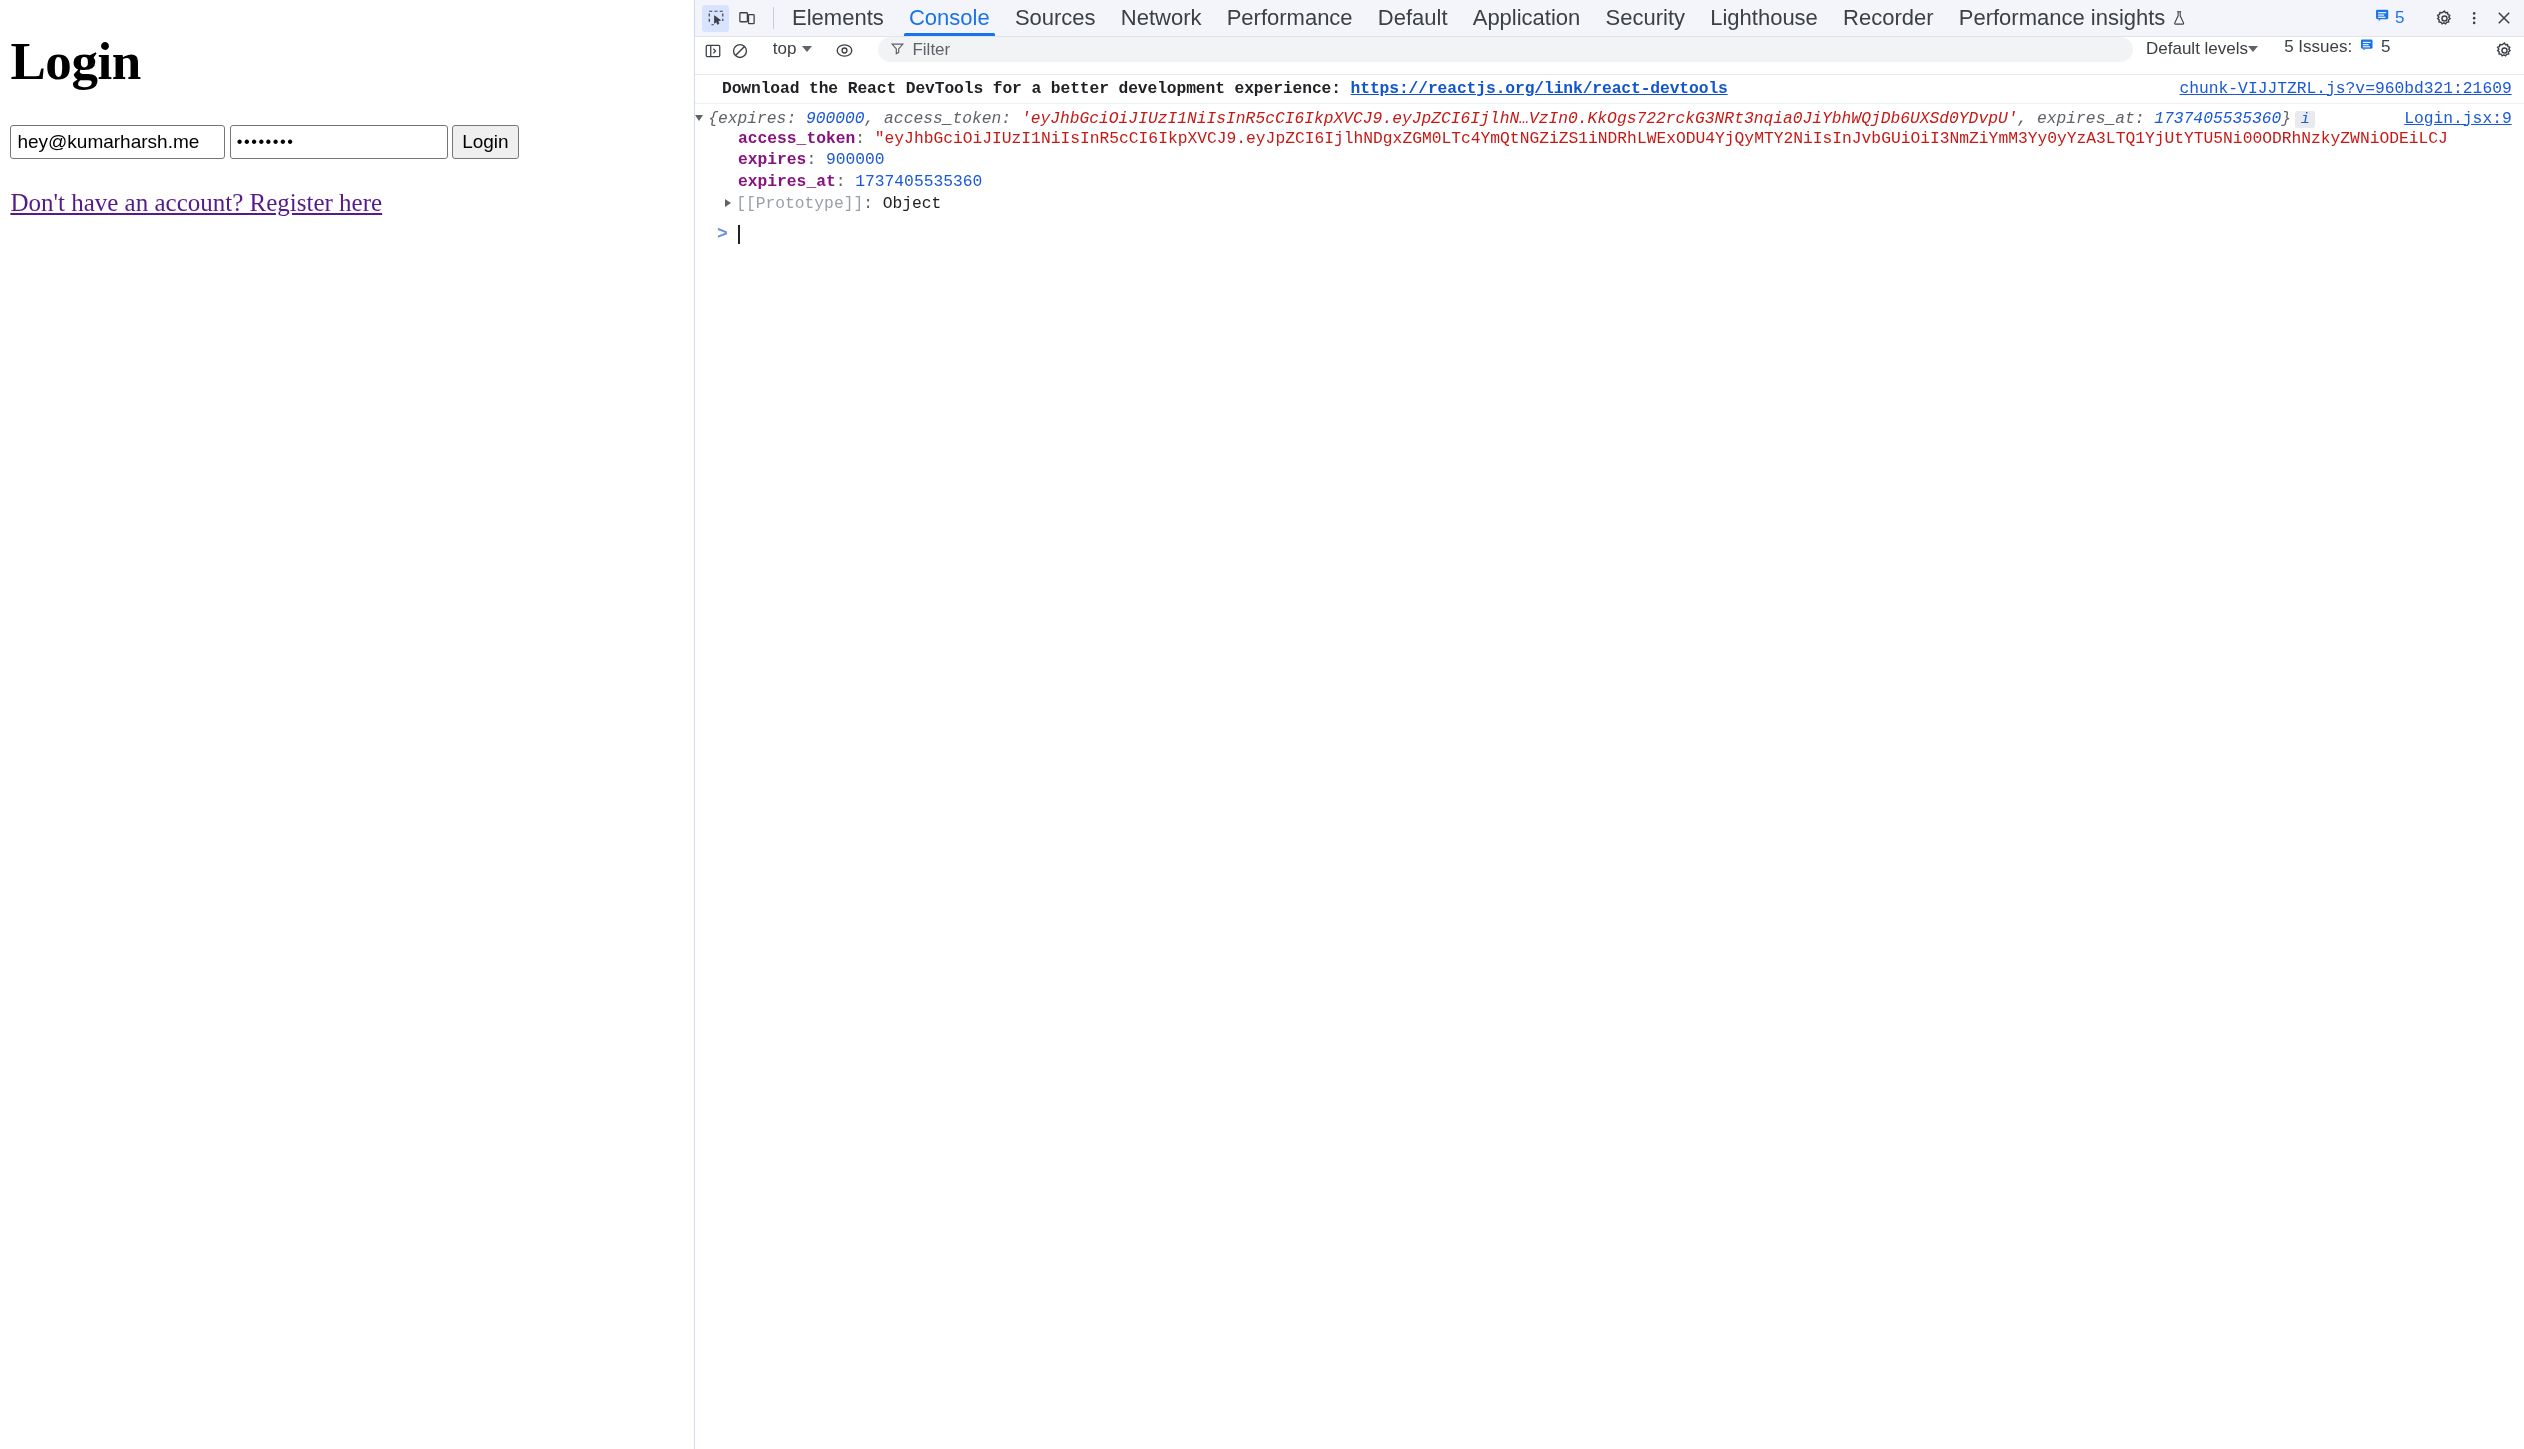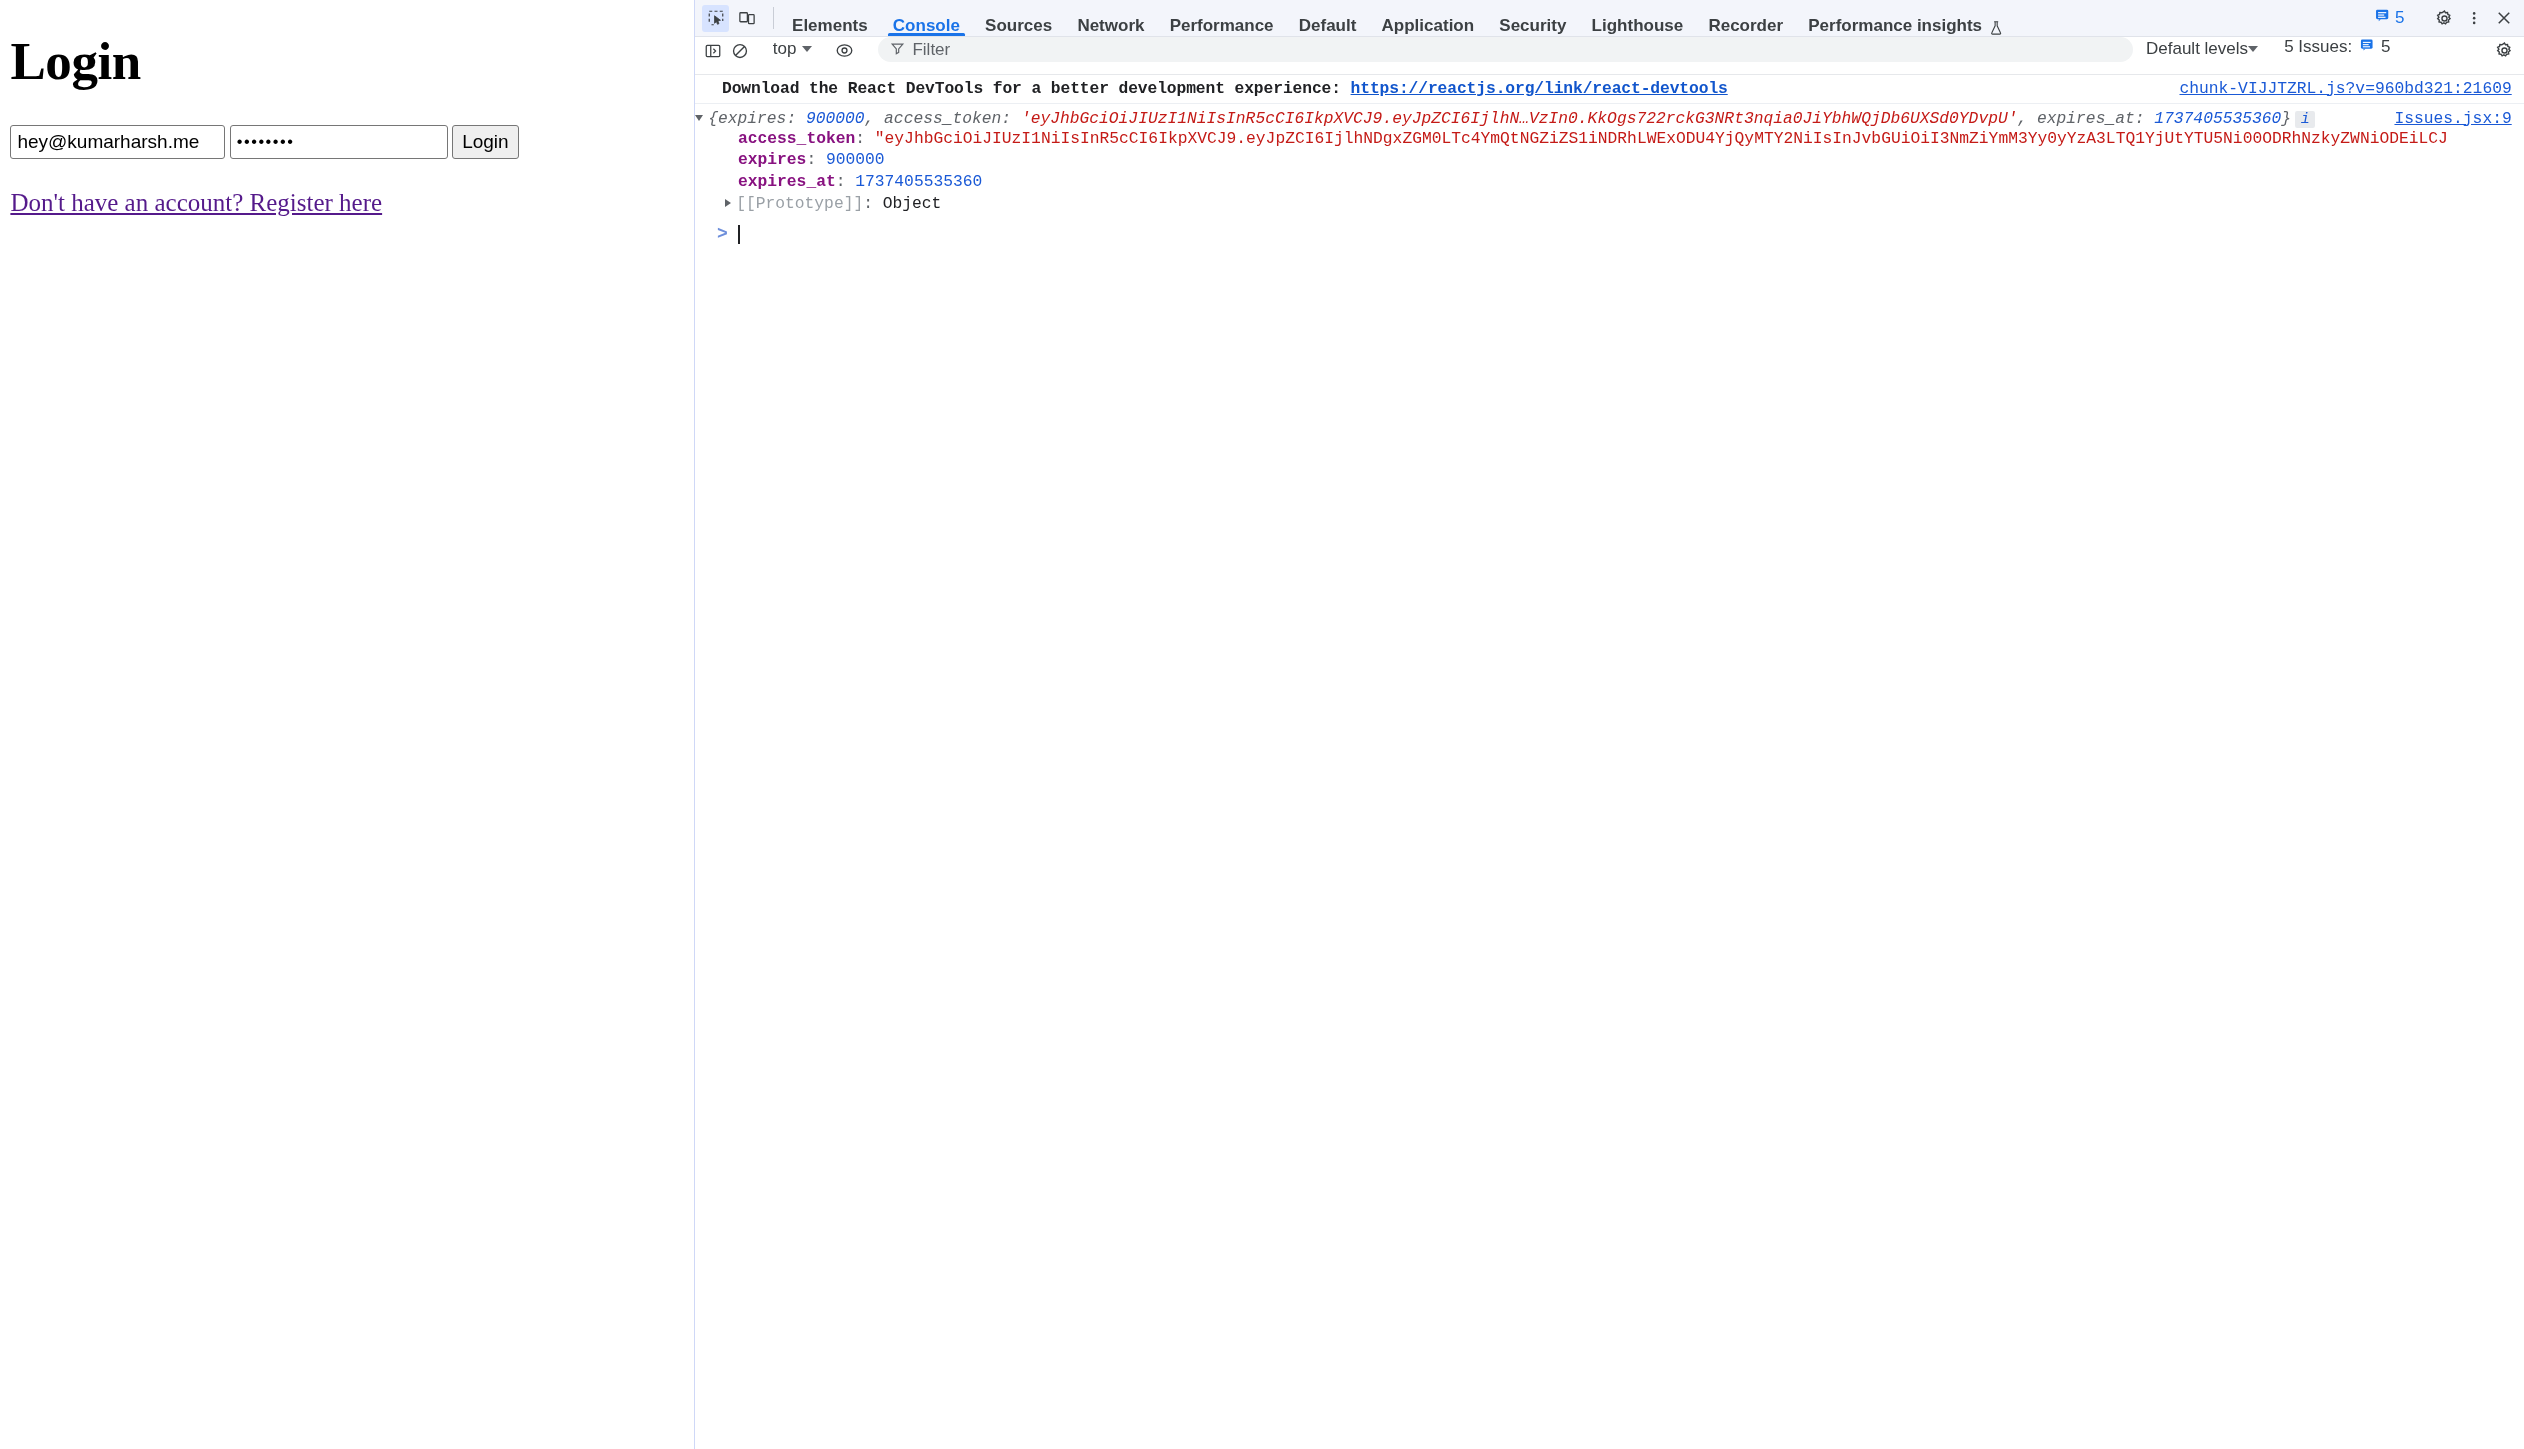--- a/index.html
+++ b/index.html
@@ -126,28 +126,27 @@
     flex: 0 0 0.7px;
   }
   .dt-tabs {
     display: flex;
     align-items: stretch;
     flex: 1 1 auto;
     min-width: 0;
   }
   .dt-tab {
     display: flex;
-    align-items: flex-end;
+    align-items: center;
     padding: 0 12.6px;
-    font-size: 17px;
+    font-size: 22px;
     color: #3c4043;
     cursor: pointer;
     white-space: nowrap;
     position: relative;
-    font-weight: bold;
   }
   .dt-tab.active { color: #1a73e8; }
   .dt-tab.active::after {
     content: "";
     position: absolute;
     left: 7.4px; right: 7.4px; bottom: 0;
     height: 3px;
     background: #1a73e8;
     border-radius: 1.5px 1.5px 0 0;
   }
@@ -557,21 +556,21 @@
           <a href="#">https://reactjs.org/link/react-devtools</a>
         </div>
         <div class="srclink">chunk-VIJJTZRL.js?v=960bd321:21609</div>
       </div>
 
       <div class="msg obj-msg">
         <div class="obj-row">
           <div class="obj-line1">
             <span class="twisty open"></span><span class="punct-i">{</span><span class="k-dim">expires</span><span class="punct-i">: </span><span class="v-num-i">900000</span><span class="punct-i">, </span><span class="k-dim">access_token</span><span class="punct-i">: </span><span class="v-str-i">'eyJhbGciOiJIUzI1NiIsInR5cCI6IkpXVCJ9.eyJpZCI6IjlhN…VzIn0.KkOgs722rckG3NRt3nqia0JiYbhWQjDb6UXSd0YDvpU'</span><span class="punct-i">, </span><span class="k-dim">expires_at</span><span class="punct-i">: </span><span class="v-num-i">1737405535360</span><span class="punct-i">}</span><span class="info-badge">i</span>
           </div>
-          <div class="srclink">Issues.jsx:9</div>
+          <div class="srclink">Login.jsx:9</div>
         </div>
 
         <div class="prop-line">
           <span class="k-name">access_token</span><span class="punct">: </span><span class="v-str">"eyJhbGciOiJIUzI1NiIsInR5cCI6IkpXVCJ9.eyJpZCI6IjlhNDgxZGM0LTc4YmQtNGZiZS1iNDRhLWExODU4YjQyMTY2NiIsInJvbGUiOiI3NmZiYmM3Yy0yYzA3LTQ1YjUtYTU5Ni00ODRhNzkyZWNiODEiLCJ</span>
         </div>
         <div class="prop-line">
           <span class="k-name">expires</span><span class="punct">: </span><span class="v-num">900000</span>
         </div>
         <div class="prop-line">
           <span class="k-name">expires_at</span><span class="punct">: </span><span class="v-num">1737405535360</span>

